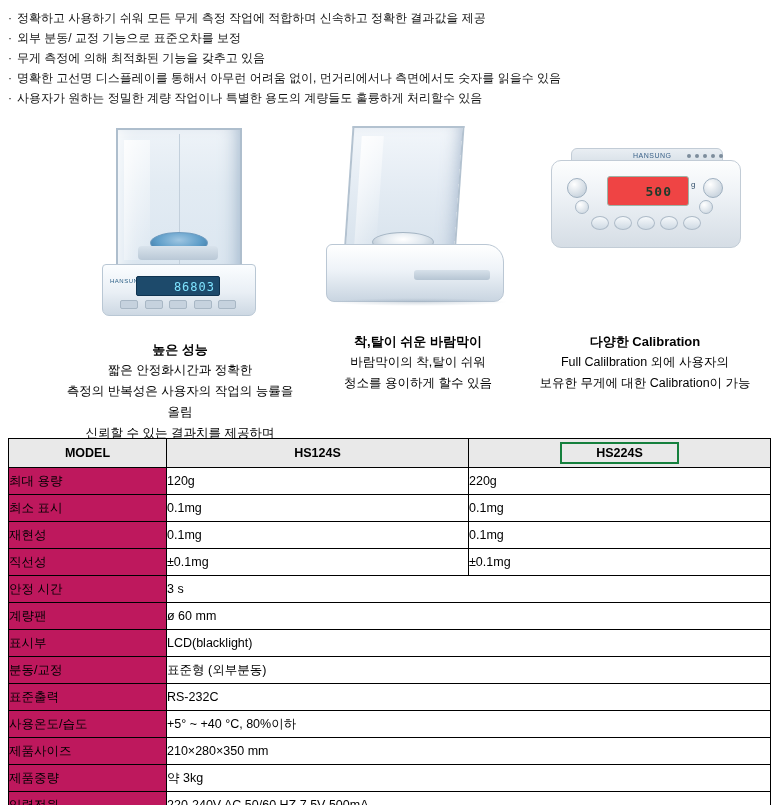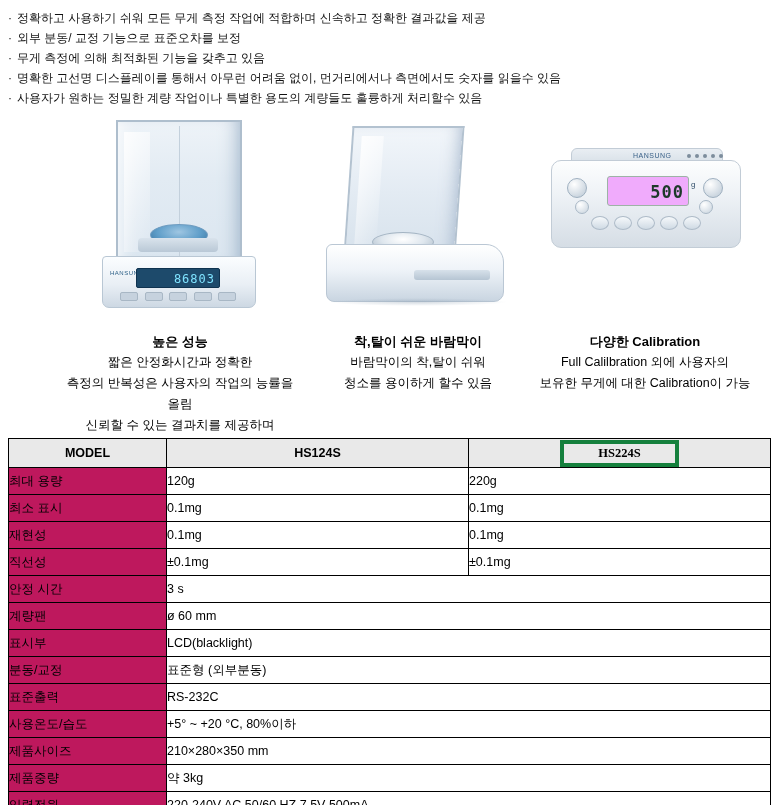--- a/index.html
+++ b/index.html
@@ -49,21 +49,21 @@
   }
   .prod1 { left: 60px;  top: 4px;  width: 240px; }
   .prod2 { left: 318px; top: 4px;  width: 200px; }
   .prod3 { left: 530px; top: 4px;  width: 230px; }
 
   
   .scale1 {
     position: relative;
     width: 200px;
     height: 190px;
-    margin: 0 auto;
+    margin: 8px auto;
   }
   .s1-glass {
     position: absolute;
     left: 36px; top: 0;
     width: 122px; height: 140px;
     background: linear-gradient(180deg,#eef3f8 0%, #e2ebf3 40%, #dbe6f0 100%);
     border: 2px solid #aebecd;
     border-bottom: none;
     box-shadow: inset -14px 0 18px -12px rgba(140,165,190,.8),
                 inset 14px 0 18px -12px rgba(255,255,255,.9);
@@ -191,31 +191,31 @@
   .s3-top {
     position:absolute; left:26px; top:28px;
     width: 150px; height: 22px;
     background: linear-gradient(180deg,#e9eef3,#cfd9e2);
     border:1px solid #c2ccd6;
     border-radius: 6px 6px 0 0;
   }
   .s3-lcd {
     position:absolute; left:62px; top:56px;
     width: 82px; height: 30px;
-    background: #f0abfc;
+    background: #ef4444;
     border:1px solid #9db3a6;
     border-radius: 3px;
     color:#1d3a2a;
     font-family:"DejaVu Sans Mono", monospace;
-    font-size: 17px;
+    font-size: 13px;
     font-weight: bold;
     letter-spacing: 1px;
     text-align:right;
     line-height: 30px;
-    padding-right:4px;
+    padding-right:16px;
     box-sizing:border-box;
   }
   .s3-unit {
     position:absolute; left:146px; top:60px;
     font-size: 8px; color:#33506b;
   }
   .s3-knob {
     position:absolute; width:18px; height:18px; border-radius:50%;
     background: radial-gradient(circle at 35% 30%, #ffffff, #b9c7d4);
     border:1px solid #9fb0c0;
@@ -289,25 +289,24 @@
     background: #e9e9e9;
     font-weight: bold;
     height: 28px;
   }
   td.label-cell {
     background: #be185d;
     margin-left: 31px;
   }
   .hl-box {
     display: inline-block;
-    border: 4px solid #15803d;
+    border: 2px solid #15803d;
     padding: 2px 34px;
     font-weight: bold;
     background: #e9e9e9;
-    font-family: Liberation Serif, serif;
   }
 </style>
 </head>
 <body>
 
 <div class="page">
 
   <div class="bullets">
     <div class="bullet-row">
       <span class="bullet-mark">·</span><span>정확하고 사용하기 쉬워 모든 무게 측정 작업에 적합하며 신속하고 정확한 결과값을 제공</span>
@@ -448,21 +447,21 @@
         <tr>
           <td class="label-cell">분동/교정</td>
           <td colspan="2">표준형 (외부분동)</td>
         </tr>
         <tr>
           <td class="label-cell">표준출력</td>
           <td colspan="2">RS-232C</td>
         </tr>
         <tr>
           <td class="label-cell">사용온도/습도</td>
-          <td colspan="2">+5° ~ +20 °C, 80%이하</td>
+          <td colspan="2">+5° ~ +40 °C, 80%이하</td>
         </tr>
         <tr>
           <td class="label-cell">제품사이즈</td>
           <td colspan="2">210×280×350 mm</td>
         </tr>
         <tr>
           <td class="label-cell">제품중량</td>
           <td colspan="2">약 3kg</td>
         </tr>
         <tr>

